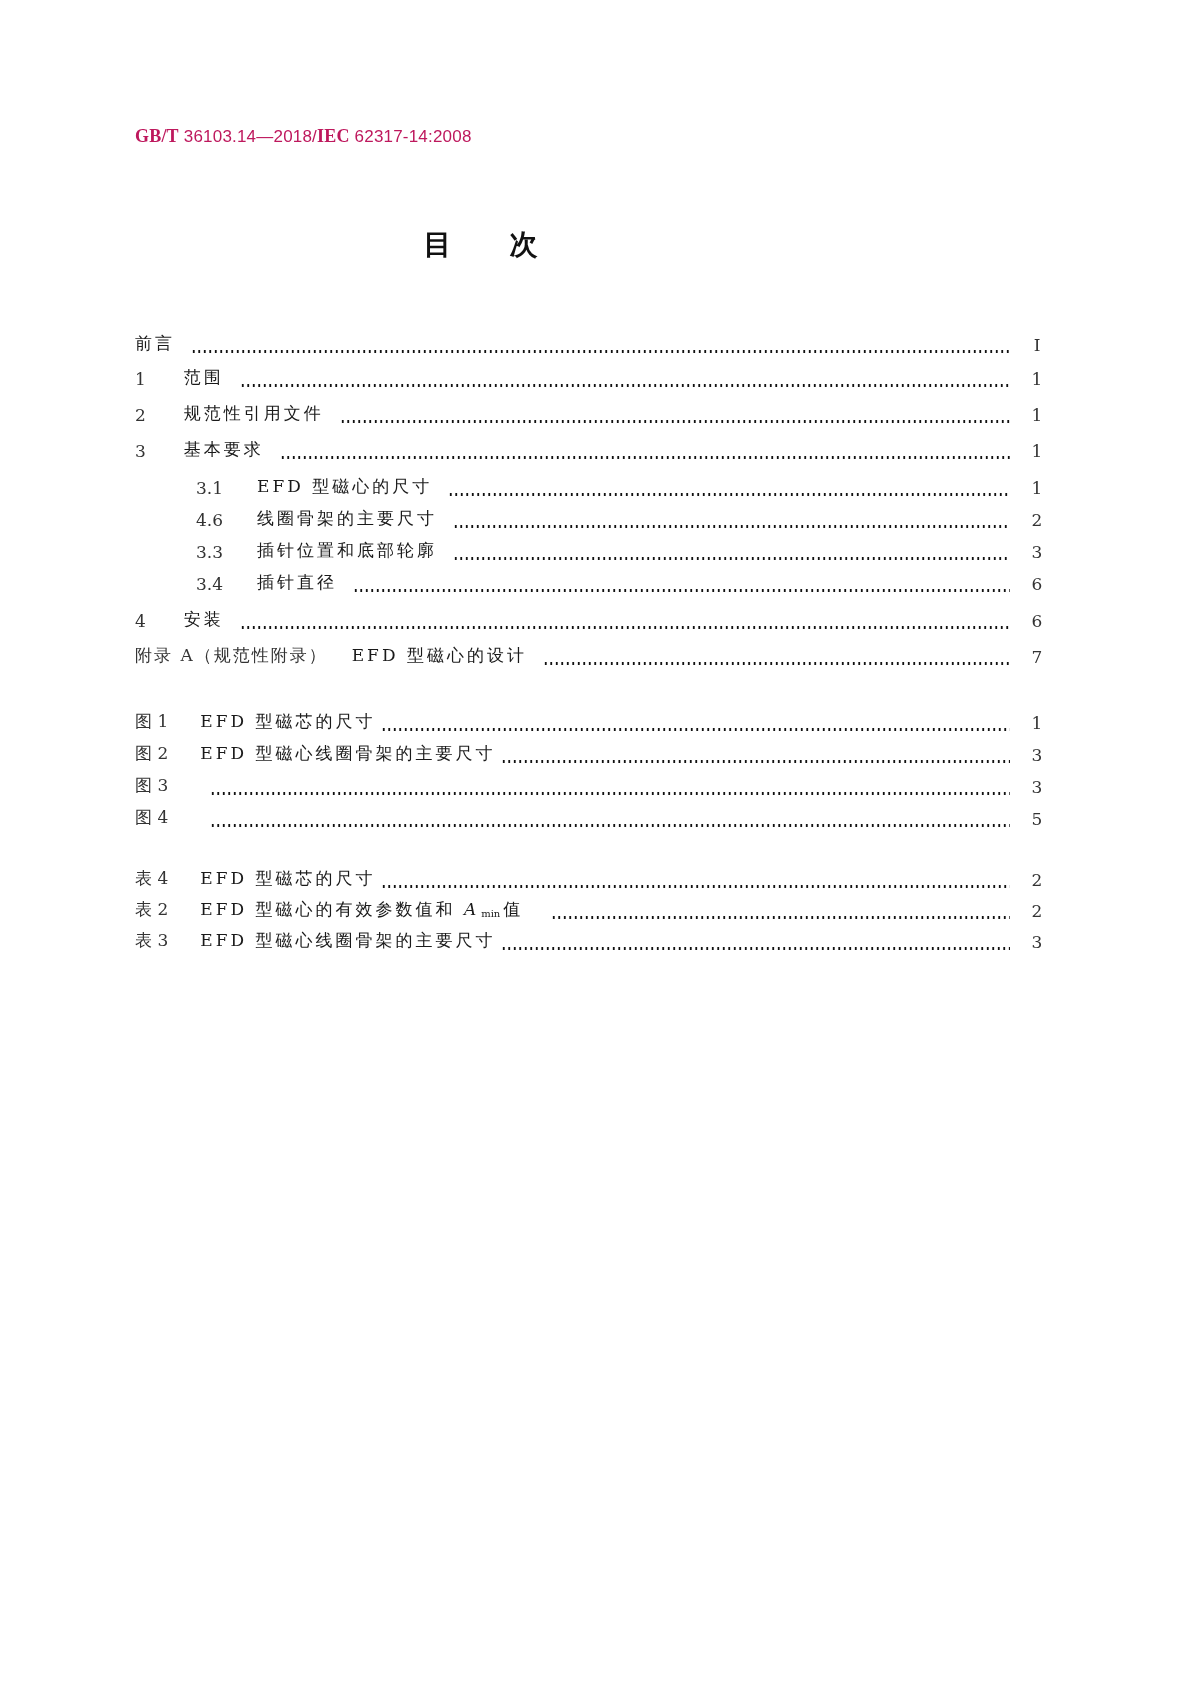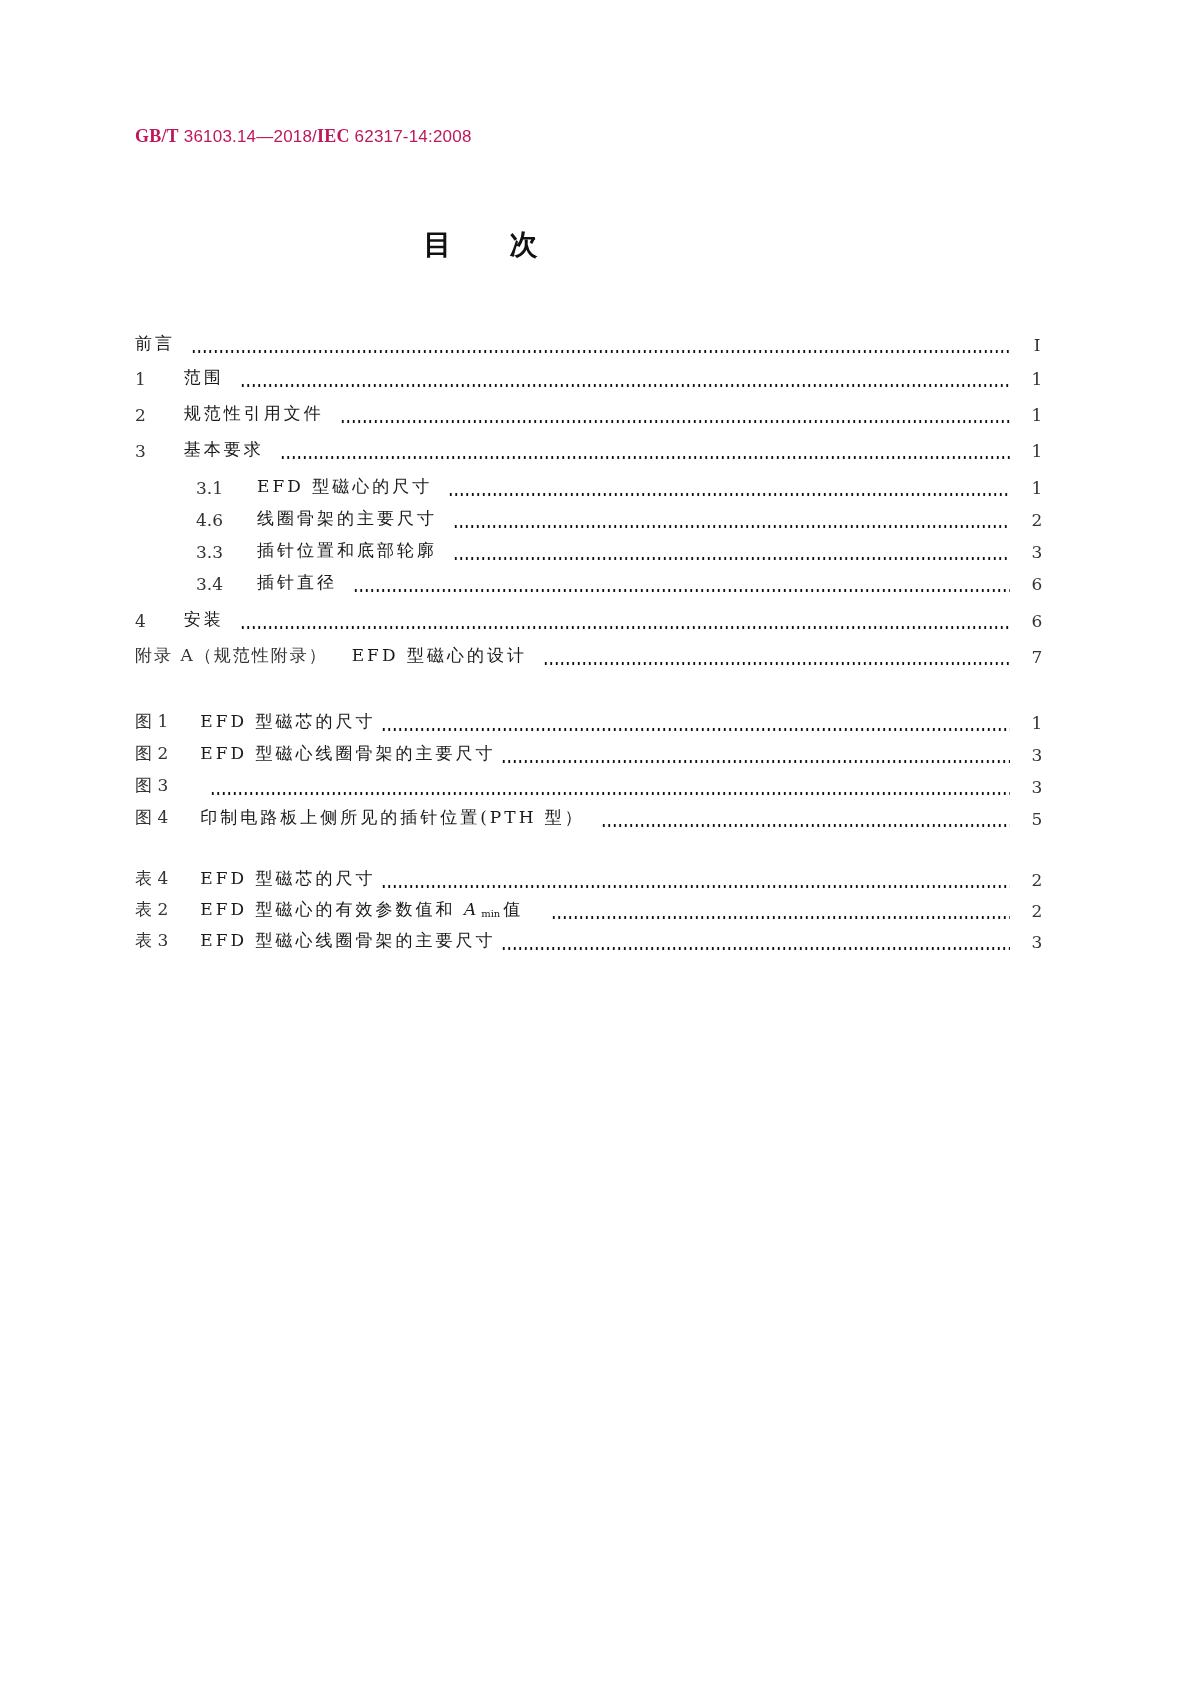--- a/index.html
+++ b/index.html
@@ -139,21 +139,20 @@
   </div>
   <div class="row" style="top:773px">
     <span class="num">图 3</span>
       <span class="gap1" style="width:20px"></span>
     <span class="leader"></span>
     <span class="page">3</span>
   </div>
   <div class="row" style="top:805px">
     <span class="num">图 4</span>
       <span class="gap1" style="width:20px"></span>
-    <span class="label">印制电路板上侧所见的插针位置(PTH 型）</span>
     <span class="leader"></span>
     <span class="page">5</span>
   </div>
 
   <div class="row" style="top:866px">
     <span class="num">表 4</span>
       <span class="gap1" style="width:20px"></span>
     <span class="label">EFD 型磁芯的尺寸</span>
     <span class="leader tight"></span>
     <span class="page">2</span>

